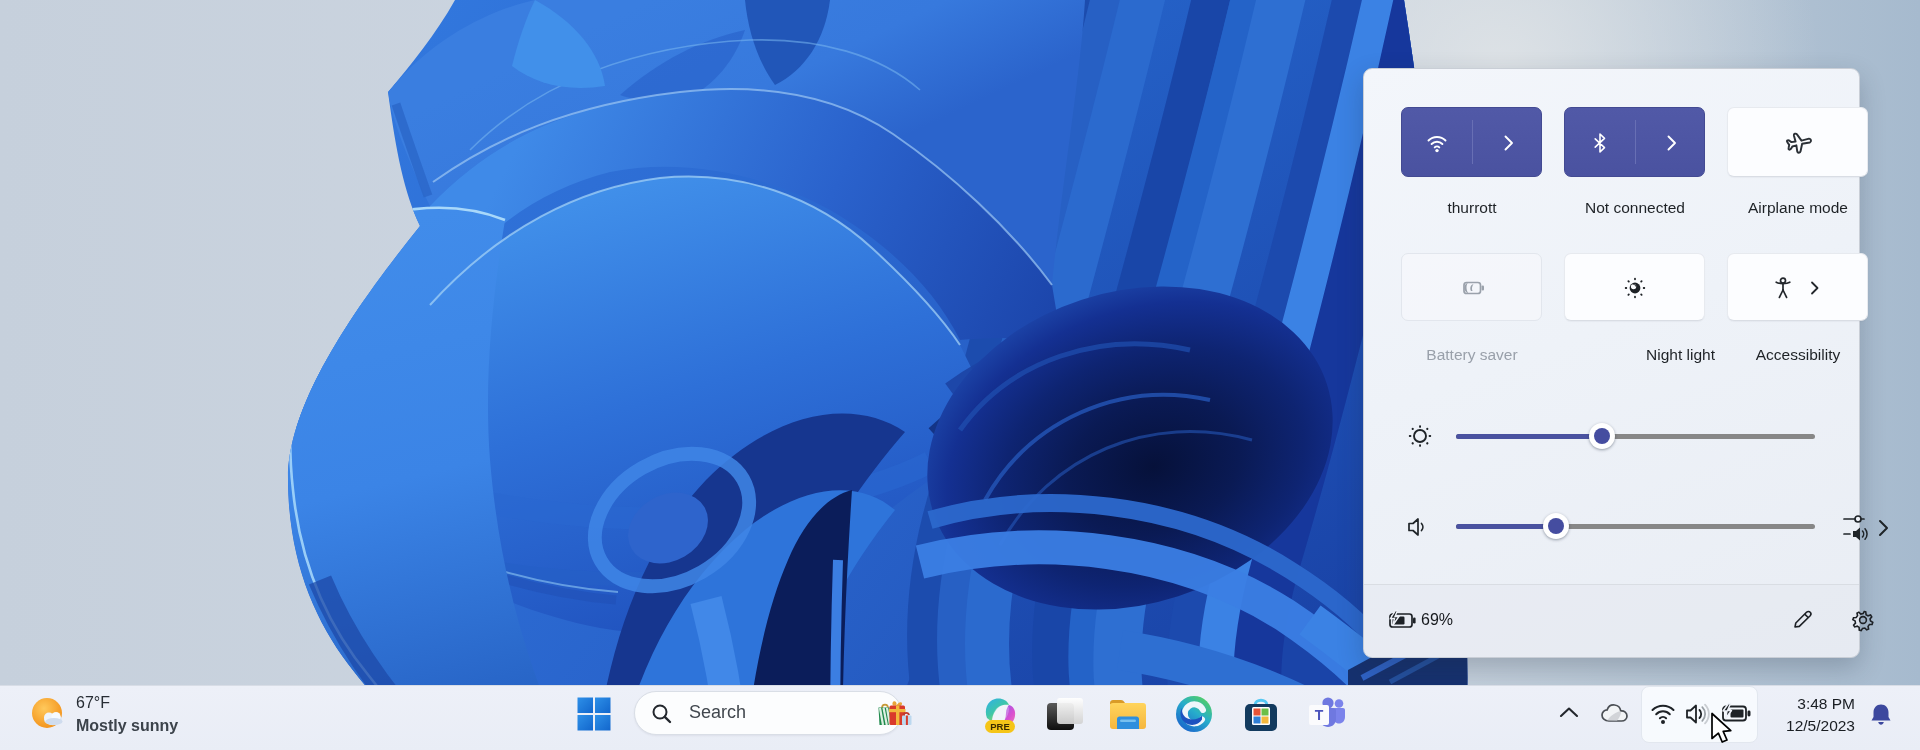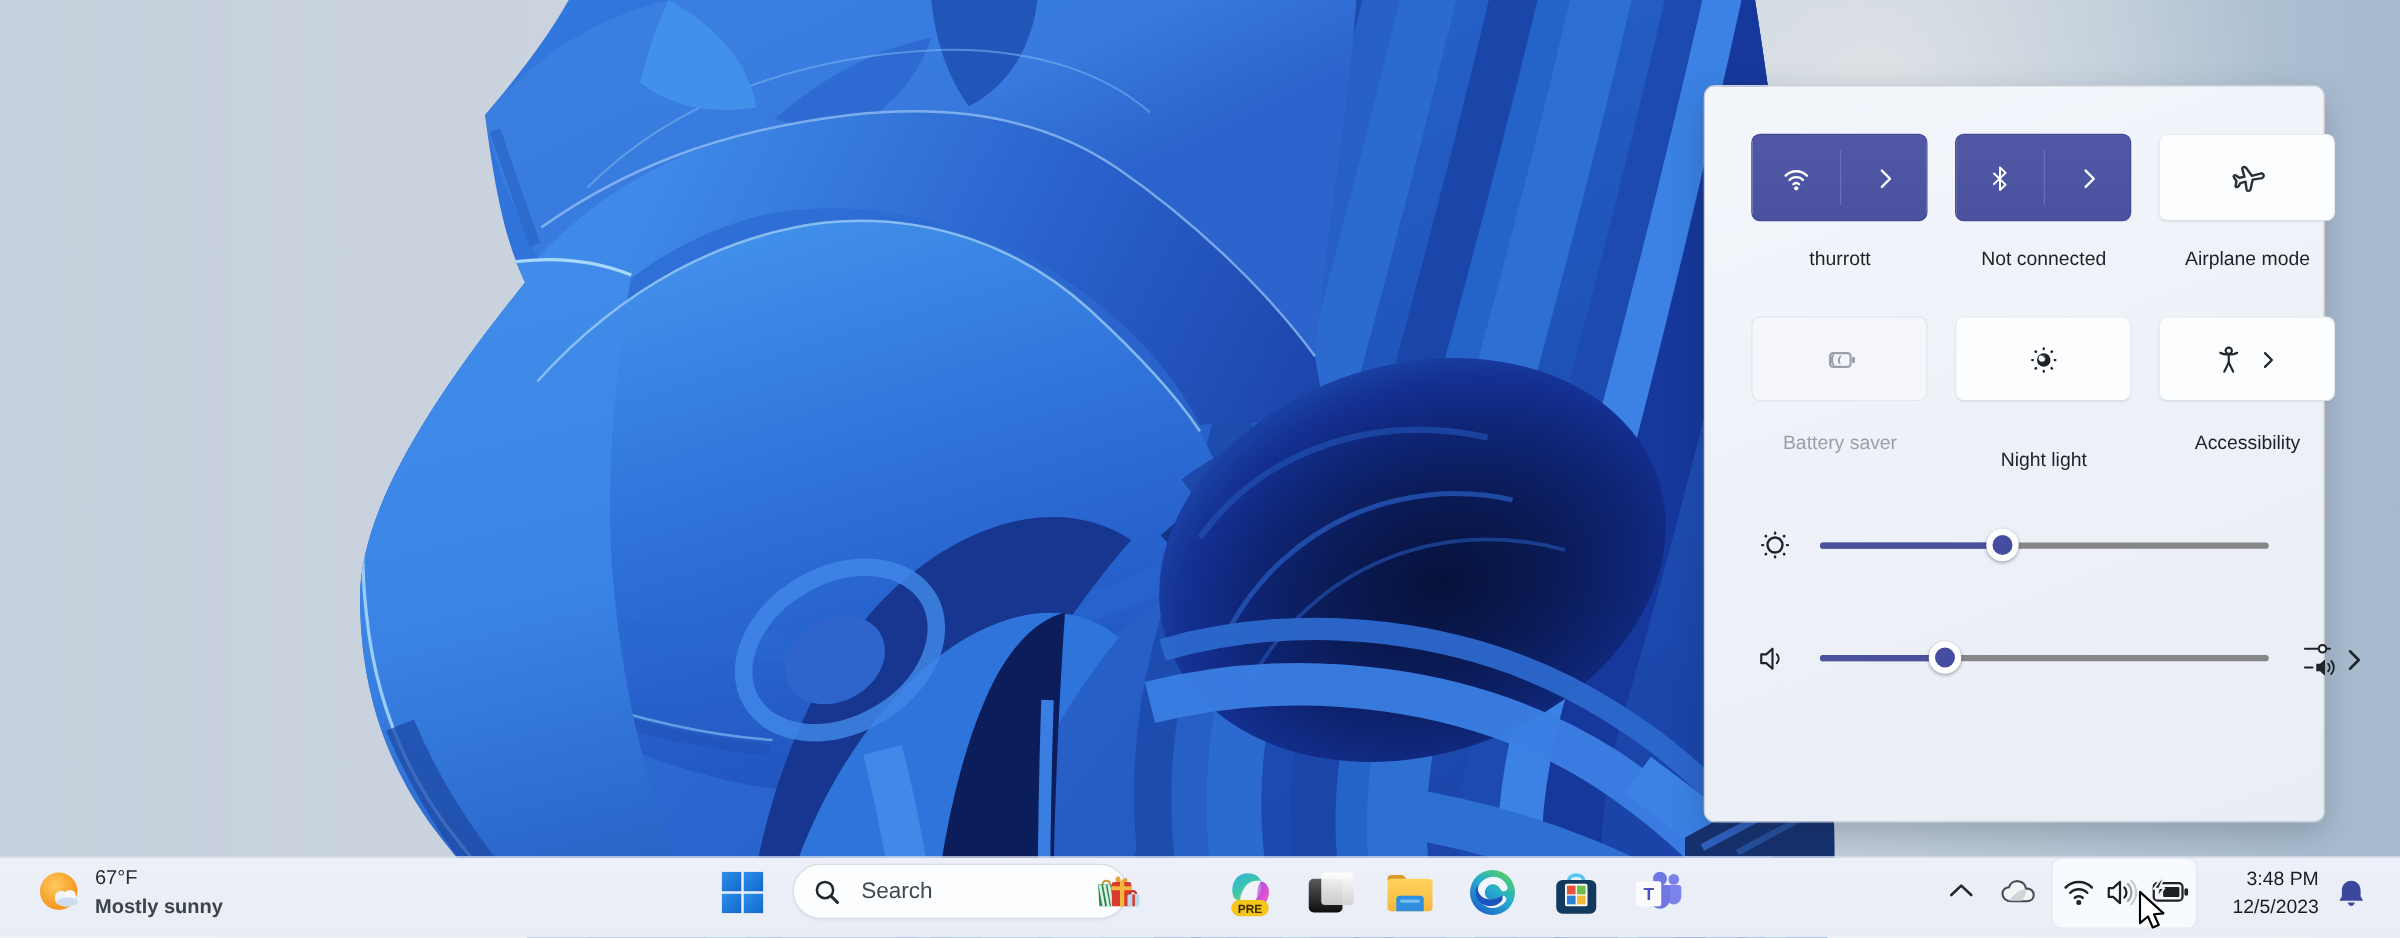--- a/index.html
+++ b/index.html
@@ -268,21 +268,21 @@
         <circle cx="17" cy="8.6" r="2.5"></circle>
         <path d="M 10.2 10.2 C 13.2 12 20.8 12 23.8 10.2"></path>
         <path d="M 17 11.8 L 17 18"></path>
         <path d="M 17 18 L 13.4 25.4"></path>
         <path d="M 17 18 L 20.6 25.4"></path>
       </g>
       <path d="M 46 10.5 L 51.5 16 L 46 21.5" stroke="#23272c" stroke-width="1.8" fill="none" stroke-linecap="round" stroke-linejoin="round"></path>
     </svg>
   </div>
   <div class="qlabel dim" style="left:28px;top:277px;">Battery saver</div>
-  <div class="qlabel" style="left:191px;top:291px;">Night light</div>
+  <div class="qlabel" style="left:191px;top:277px;text-align:right;">Night light</div>
   <div class="qlabel" style="left:354px;top:277px;">Accessibility</div>
 
   <svg class="abs" style="left:42px;top:354px;" width="28" height="28" viewBox="0 0 28 28">
     <circle cx="14" cy="13" r="6" fill="none" stroke="#1f2428" stroke-width="1.9"></circle>
     <g fill="#1f2428">
       <rect x="13.1" y="2.2" width="1.9" height="2.6" rx="0.9"></rect>
       <rect x="13.1" y="21.2" width="1.9" height="2.6" rx="0.9"></rect>
       <rect x="2.8" y="12.1" width="2.6" height="1.9" rx="0.9"></rect>
       <rect x="22.6" y="12.1" width="2.6" height="1.9" rx="0.9"></rect>
       <rect x="5.6" y="4.8" width="2.2" height="2.2" rx="1" transform="rotate(45 6.7 5.9)"></rect>
@@ -309,20 +309,41 @@
       <line x1="2" y1="24" x2="8" y2="24"></line>
     </g>
     <path d="M 11 21 L 14 21 L 18 17.5 L 18 30.5 L 14 27 L 11 27 Z" fill="#1f2428"></path>
     <g stroke="#1f2428" stroke-width="1.5" fill="none" stroke-linecap="round">
       <path d="M 20.5 21 A 4.4 4.4 0 0 1 20.5 27"></path>
       <path d="M 23 18.8 A 7.6 7.6 0 0 1 23 29.2"></path>
     </g>
     <path d="M 38 11 L 45 18 L 38 25" stroke="#1f2428" stroke-width="2" fill="none" stroke-linecap="round" stroke-linejoin="round"></path>
   </svg>
 
+  <div id="pbottom">
+    <svg class="abs" style="left:22px;top:21px;" width="32" height="30" viewBox="0 0 32 30">
+      <rect x="4" y="8" width="22" height="13" rx="2.6" fill="none" stroke="#1d2126" stroke-width="1.7"></rect>
+      <rect x="27" y="11.5" width="2.6" height="6" rx="1.2" fill="#1d2126"></rect>
+      <rect x="6.5" y="10.5" width="12" height="8" rx="1.2" fill="#1d2126"></rect>
+      <path d="M 9.5 4.5 L 4.5 12.5 L 8.5 12.5 L 7 19 L 13 10.5 L 9 10.5 L 11.5 4.5 Z" fill="#1d2126" stroke="#eef1f7" stroke-width="1.4"></path>
+    </svg>
+    <div style="position:absolute;left:57px;top:26px;font-size:16px;color:#16191d;">69%</div>
+    <svg class="abs" style="left:425px;top:22px;" width="26" height="26" viewBox="0 0 26 26">
+      <g fill="none" stroke="#1d2126" stroke-width="1.6" stroke-linejoin="round">
+        <path d="M 6 20 L 6.8 16 L 17.5 5.3 C 18.6 4.2 20.4 4.2 21.2 5.3 C 22.1 6.2 22 7.8 21.2 8.7 L 10.3 19.4 L 6 20 Z"></path>
+        <line x1="15.7" y1="7.1" x2="19.4" y2="10.8"></line>
+      </g>
+    </svg>
+    <svg class="abs" style="left:486px;top:22px;" width="26" height="26" viewBox="0 0 26 26">
+      <g fill="none" stroke="#1d2126" stroke-width="1.6">
+        <circle cx="13" cy="13" r="3.4"></circle>
+        <path d="M 13 4.5 L 14.6 4.7 L 15.3 7.3 L 17.4 8.2 L 19.8 6.9 L 21.2 8.7 L 19.8 10.9 L 20.6 13 L 23 14 L 22.6 16.1 L 20 16.6 L 18.9 18.6 L 19.8 21.1 L 18 22.3 L 15.9 20.7 L 13.7 21.4 L 12.7 23.8 L 10.7 23.5 L 10.2 20.9 L 8.2 19.9 L 5.7 21 L 4.4 19.3 L 6 17.2 L 5.3 15 L 2.9 14 L 3.3 12 L 5.9 11.5 L 7 9.4 L 6.1 7 L 7.8 5.8 L 10 7.4 L 12.2 6.7 Z" transform="rotate(8 13 13)"></path>
+      </g>
+    </svg>
+  </div>
 </div>
 
 <div id="taskbar"></div>
 
 <svg class="abs" style="left:30px;top:695px;" width="38" height="38" viewBox="0 0 38 38">
   <defs>
     <radialGradient id="sun1" cx="0.4" cy="0.35" r="0.8">
       <stop offset="0" stop-color="#ffc95c"></stop>
       <stop offset="0.7" stop-color="#f59c26"></stop>
       <stop offset="1" stop-color="#ef8b16"></stop>

